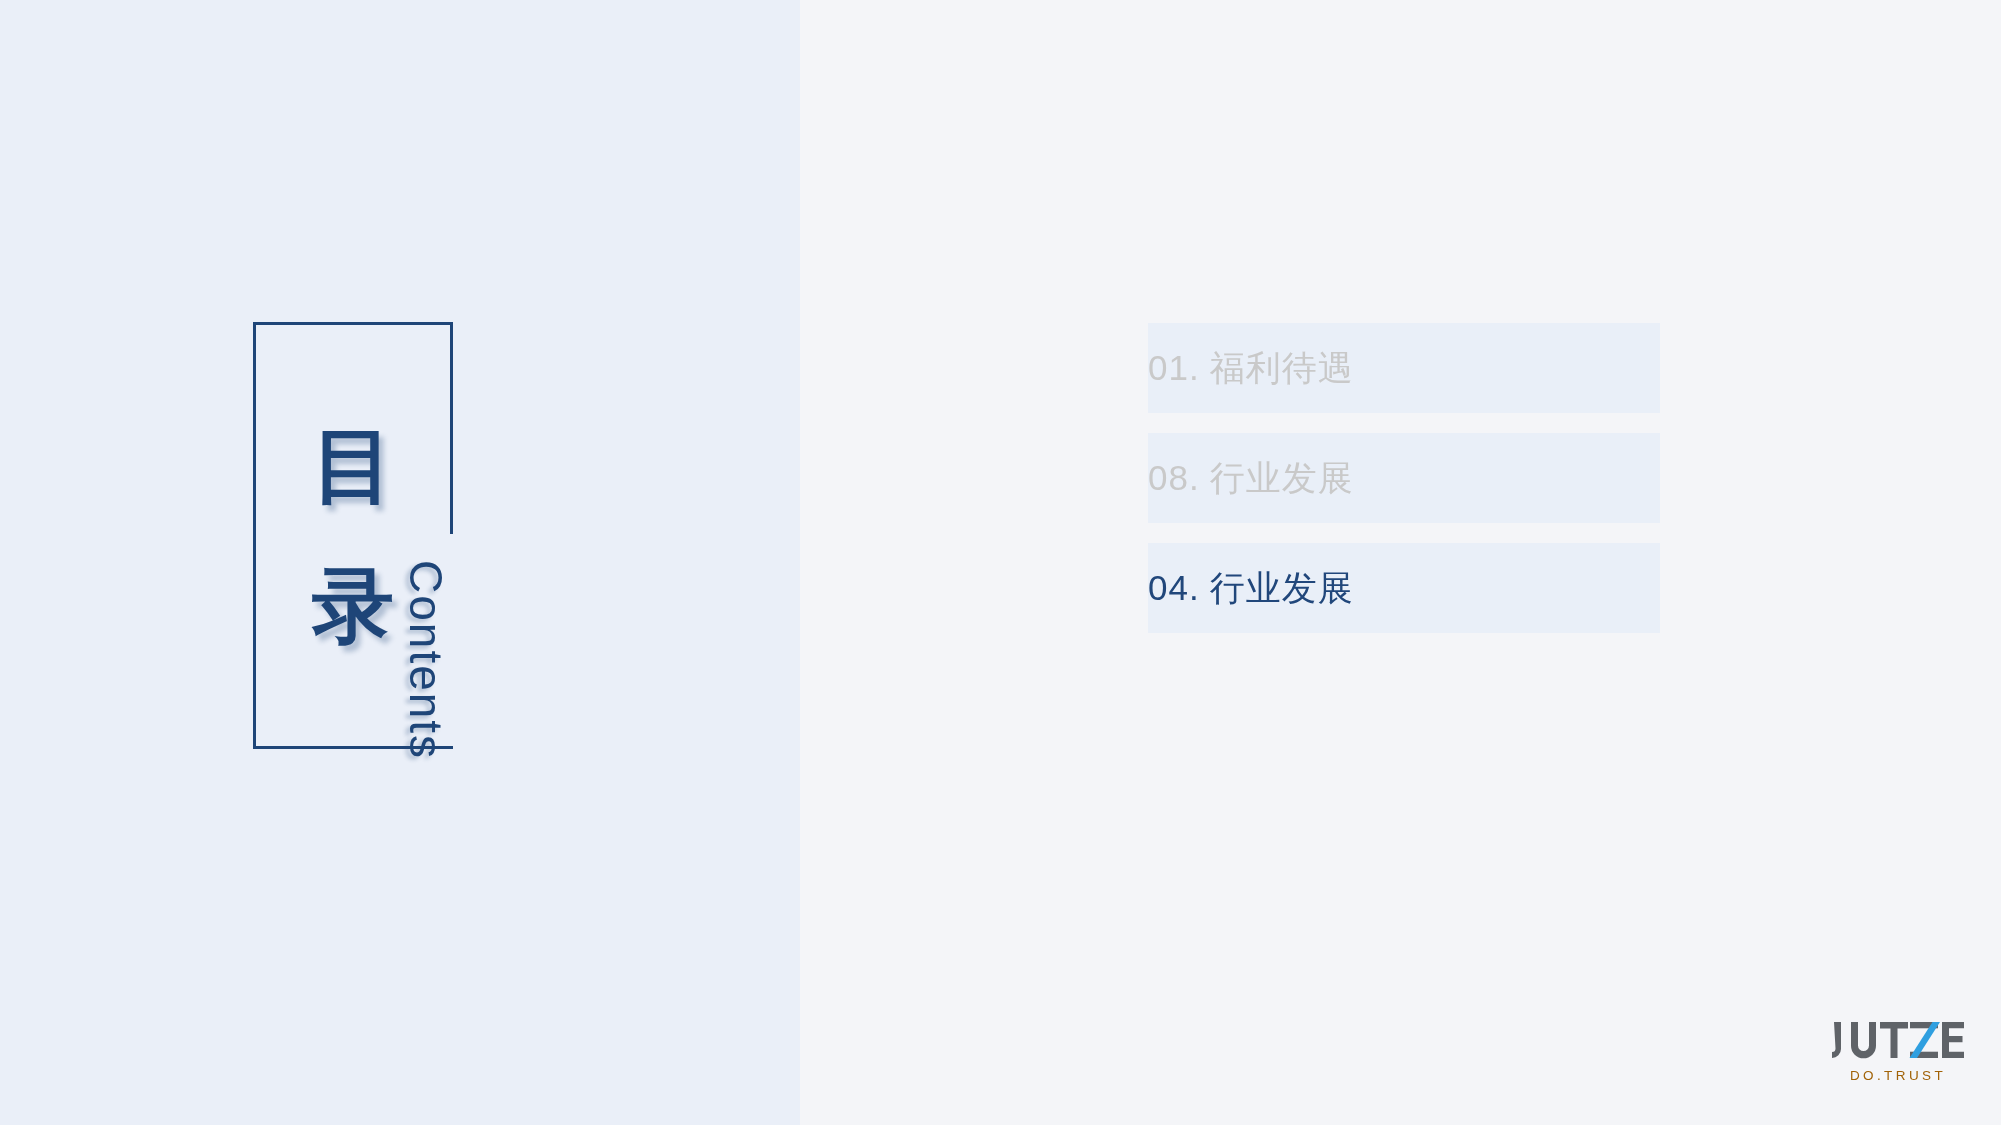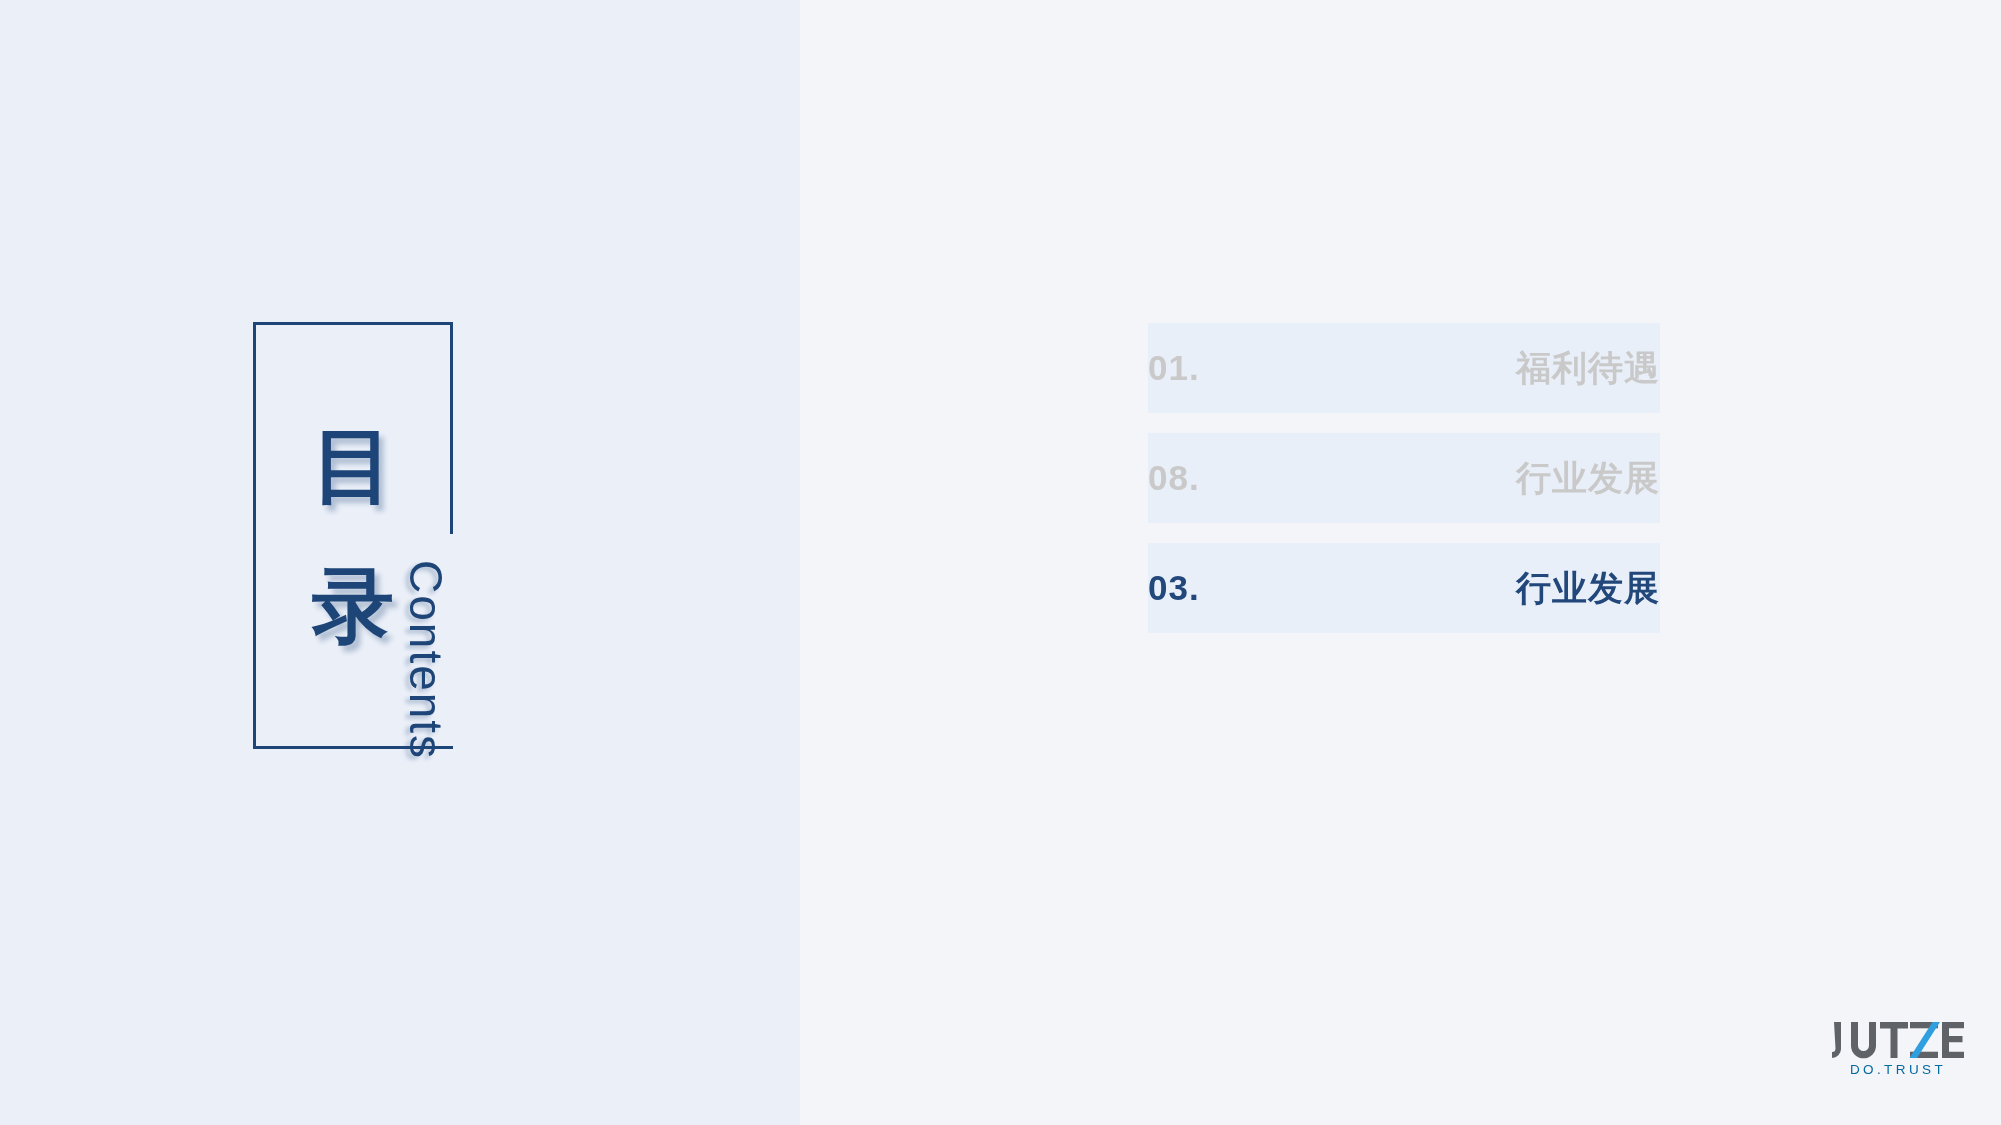--- a/index.html
+++ b/index.html
@@ -102,23 +102,23 @@
     width: 512px;
     display: flex;
     flex-direction: column;
     gap: 20px;
   }
   .agenda-item {
     height: 90px;
     background: #e9eff8;
     display: flex;
     align-items: center;
-    justify-content: space-between;
+    justify-content: flex-start;
     font-size: 35px;
-    font-weight: 700;
+    font-weight: 400;
     letter-spacing: 1px;
     color: #c9c9c9;
   }
   .agenda-item.is-active {
     background: #e9eff8;
     color: #21477b;
   }
   .agenda-num {
     margin-right: 4px;
   }
@@ -134,24 +134,24 @@
     width: 132px;
     height: 72px;
   }
   .logo-word {
     display: flex;
     align-items: flex-end;
     height: 44px;
   }
   .logo-svg { display: block; }
   .logo-tag {
-    margin-top: 0;
+    margin-top: 6px;
     font-size: 13.5px;
     letter-spacing: 3.4px;
-    color: #0369a1;
+    color: #a16207;
     font-weight: 400;
     text-align: center;
     width: 132px;
   }
 </style>
 </head>
 <body>
 
 <div id="slide">
 
@@ -178,21 +178,21 @@
       <span class="agenda-num">01.</span>
       <span class="agenda-label">福利待遇</span>
     </div>
 
     <div class="agenda-item">
       <span class="agenda-num">08.</span>
       <span class="agenda-label">行业发展</span>
     </div>
 
     <div class="agenda-item is-active">
-      <span class="agenda-num">03.</span>
+      <span class="agenda-num">04.</span>
       <span class="agenda-label">行业发展</span>
     </div>
 
 
   </div>
 
   <div class="logo">
     <div class="logo-word">
       <svg class="logo-svg" width="132" height="44" viewBox="0 0 132 44">
         <g fill="#5f6368">

